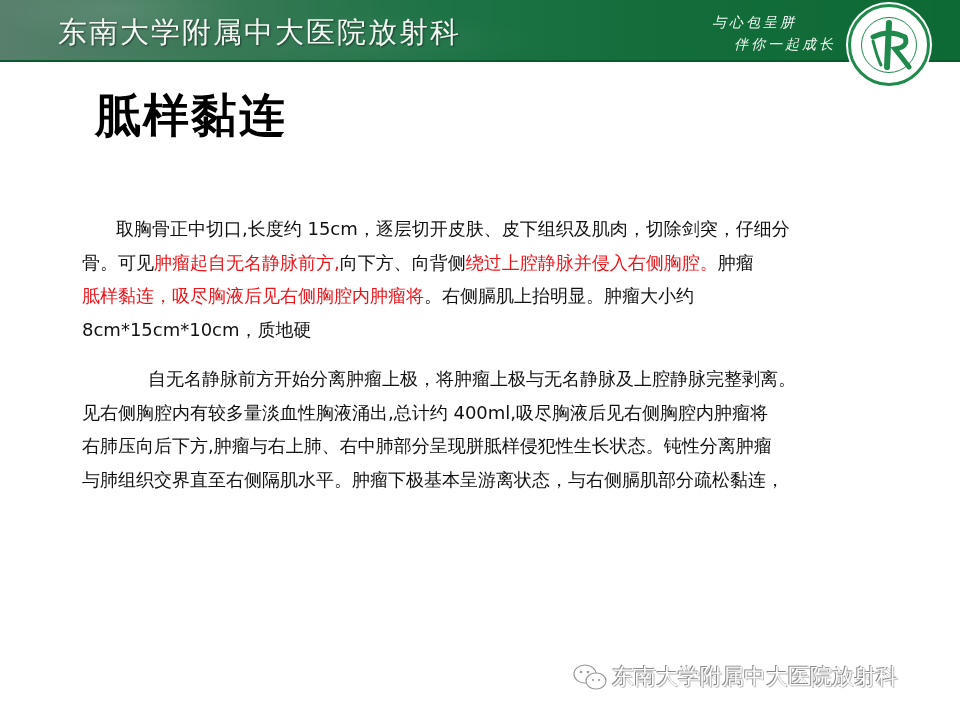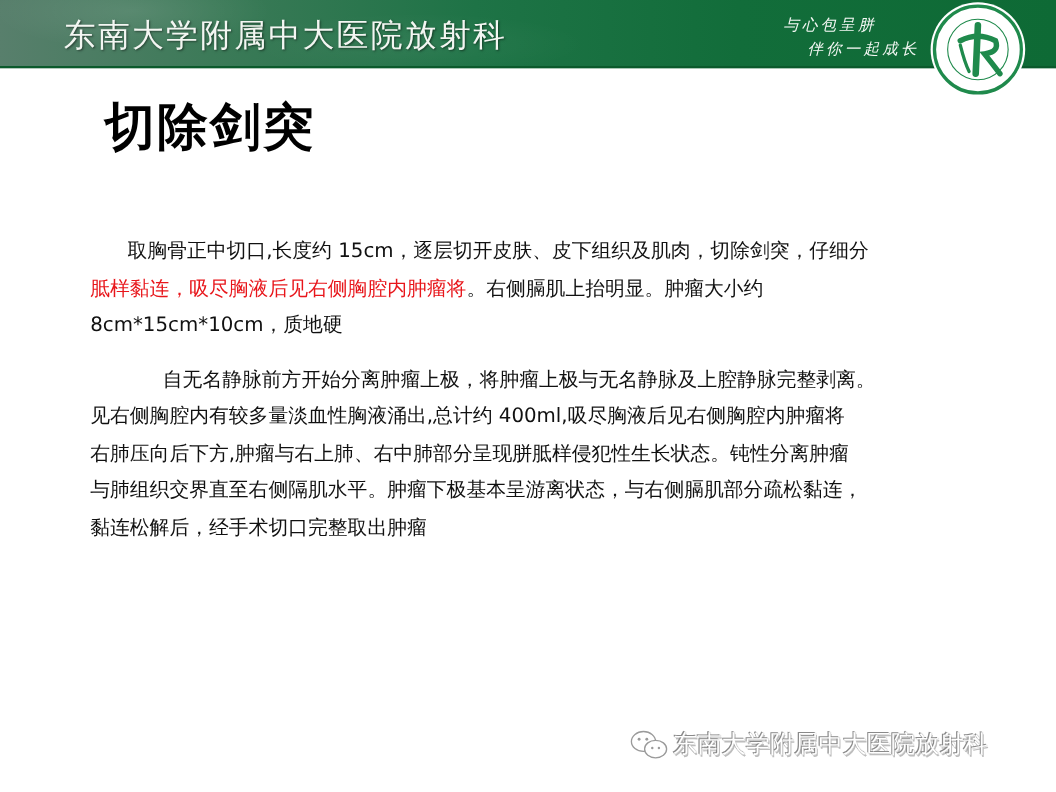--- a/index.html
+++ b/index.html
@@ -45,40 +45,42 @@
 
 <div class="logo">
   <div class="logo-inner"></div>
   <svg width="76" height="76" viewBox="0 0 76 76">
     <path d="M38 16 L36 60" stroke="#1f8a4c" stroke-width="6" fill="none" stroke-linecap="round"></path>
     <path d="M22 30 Q38 22 54 30 Q58 40 44 42 Q52 52 58 60" stroke="#1f8a4c" stroke-width="5" fill="none" stroke-linecap="round"></path>
     <path d="M22 34 Q26 50 30 58" stroke="#1f8a4c" stroke-width="3" fill="none" stroke-linecap="round"></path>
   </svg>
 </div>
 
-<div class="title">切除剑突</div>
+<div class="title">胝样黏连</div>
 
 <div class="body-text">
   <p class="para">
     <span class="line indent1">
       <span>取胸骨正中切口,长度约 15cm，逐层切开皮肤、皮下组织及肌肉，切除剑突，仔细分</span>
+    </span>
+    <span class="line">
+      <span>骨。可见</span><span class="red">肿瘤起自无名静脉前方,</span><span>向下方、向背侧</span><span class="red">绕过上腔静脉并侵入右侧胸腔。</span><span>肿瘤</span>
     </span>
     <span class="line">
       <span class="red">胝样黏连，吸尽胸液后见右侧胸腔内肿瘤将</span><span>。右侧膈肌上抬明显。肿瘤大小约</span>
     </span>
     <span class="line">
       <span>8cm*15cm*10cm，质地硬</span>
     </span>
   </p>
   <p class="para">
     <span class="line indent2">自无名静脉前方开始分离肿瘤上极，将肿瘤上极与无名静脉及上腔静脉完整剥离。</span>
     <span class="line">见右侧胸腔内有较多量淡血性胸液涌出,总计约 400ml,吸尽胸液后见右侧胸腔内肿瘤将</span>
     <span class="line">右肺压向后下方,肿瘤与右上肺、右中肺部分呈现胼胝样侵犯性生长状态。钝性分离肿瘤</span>
     <span class="line">与肺组织交界直至右侧隔肌水平。肿瘤下极基本呈游离状态，与右侧膈肌部分疏松黏连，</span>
-    <span class="line">黏连松解后，经手术切口完整取出肿瘤</span>
   </p>
 </div>
 
 <svg class="wm-icon" viewBox="0 0 40 30">
   <ellipse cx="14" cy="11" rx="11" ry="9" fill="#ffffff" stroke="#9a9a9a" stroke-width="1.2"></ellipse>
   <ellipse cx="25" cy="18" rx="10" ry="8" fill="#ffffff" stroke="#9a9a9a" stroke-width="1.2"></ellipse>
   <circle cx="10" cy="9" r="1.3" fill="#9a9a9a"></circle>
     <circle cx="17" cy="9" r="1.3" fill="#9a9a9a"></circle>
   <circle cx="22" cy="17" r="1.1" fill="#9a9a9a"></circle>
     <circle cx="28" cy="17" r="1.1" fill="#9a9a9a"></circle>

